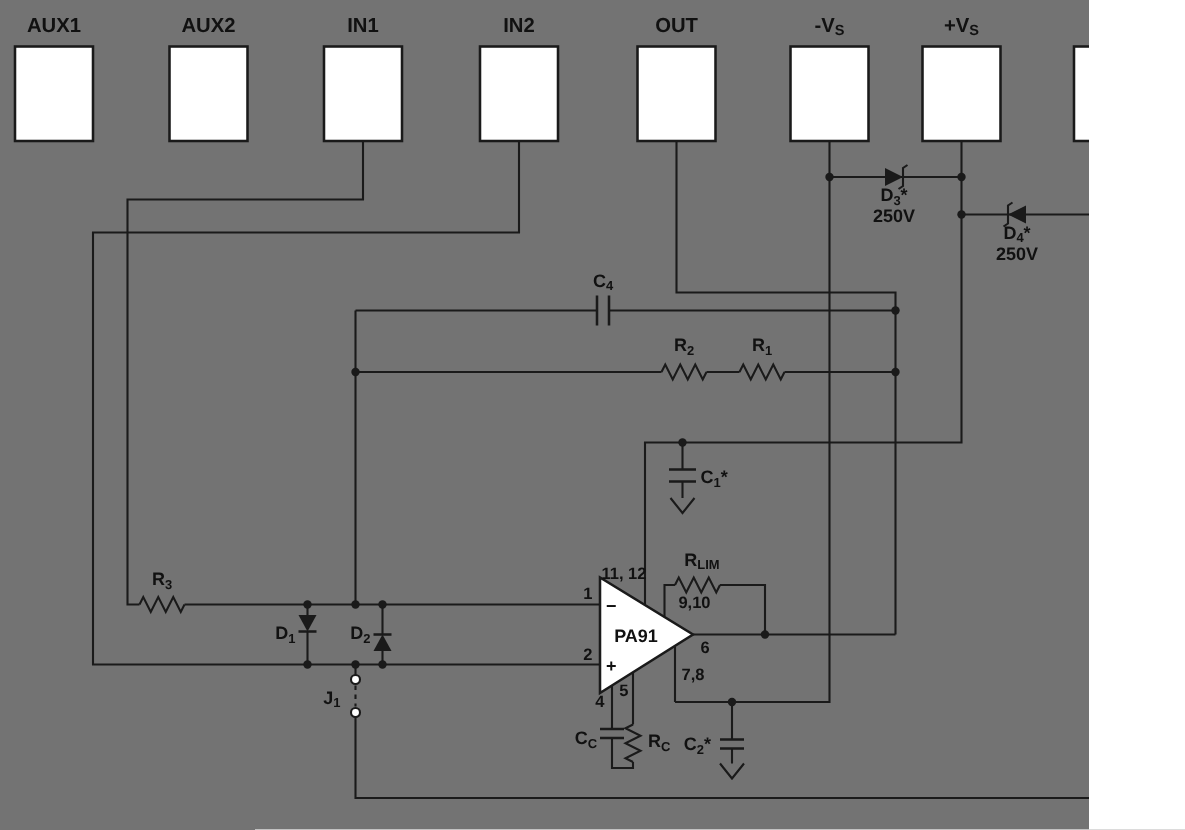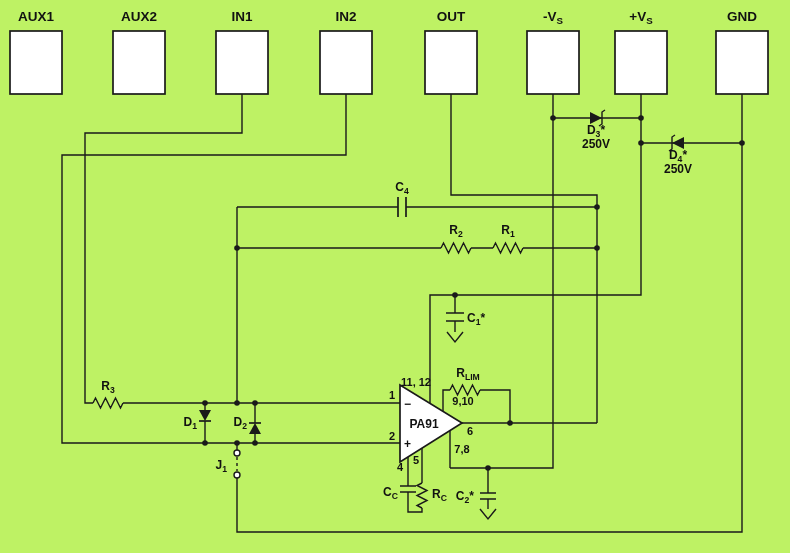--- a/index.html
+++ b/index.html
@@ -1,16 +1,16 @@
 <!DOCTYPE html>
 <html><head>
 <meta charset="utf-8">
 <style>
   html,body{margin:0;padding:0;background:#fff;}
-  .page{width:790px;height:553px;background:#bef264;position:relative;overflow:hidden;}
+  .page{width:726px;height:553px;background:#737373;position:relative;overflow:hidden;}
   svg{display:block;}
   svg text{font-family:"Liberation Sans","DejaVu Sans",sans-serif;font-weight:bold;fill:#111;}
   .t13{font-size:13.5px;}
   .t12{font-size:12px;}
   .t11{font-size:11px;}
   .w{stroke:#1a1a1a;stroke-width:1.4;fill:none;}
   .w2{stroke:#1a1a1a;stroke-width:1.7;fill:none;}
   .b{stroke:#1a1a1a;stroke-width:1.7;fill:#fff;}
   .blk{fill:#1a1a1a;stroke:none;}
   .dot{fill:#1a1a1a;stroke:none;}

